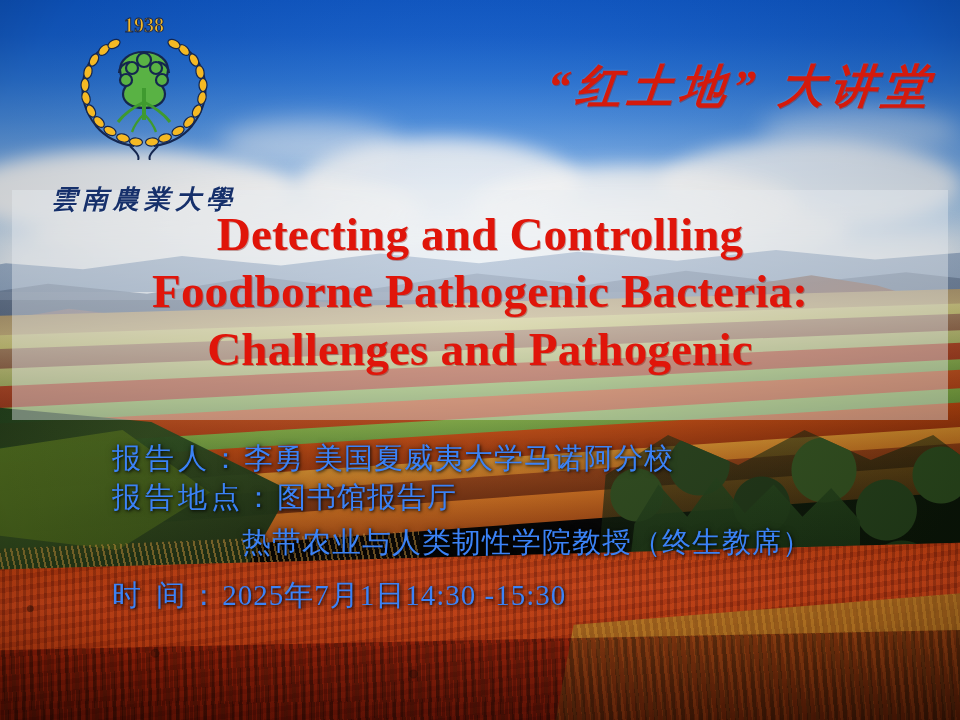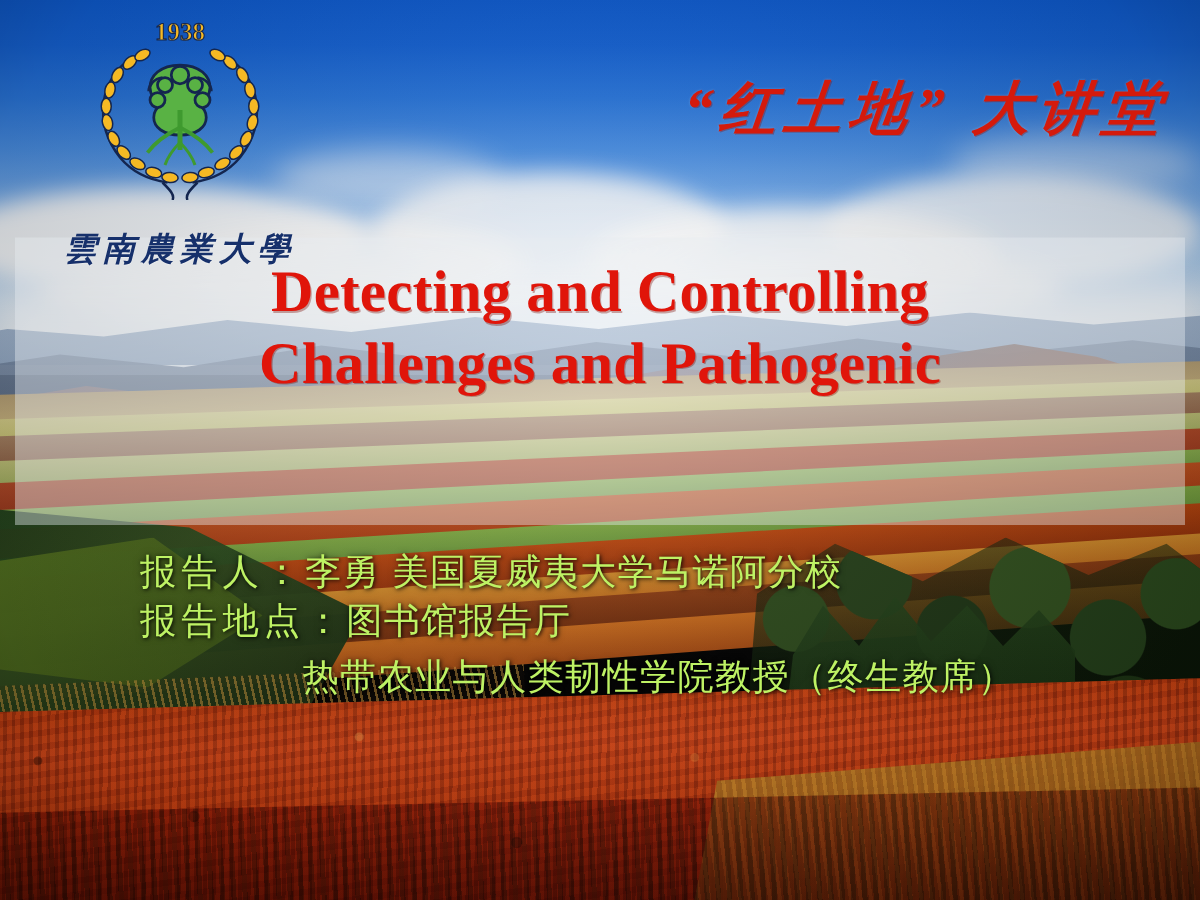--- a/index.html
+++ b/index.html
@@ -213,21 +213,21 @@
     color:#e0150a;
     text-shadow: 1px 1px 0 rgba(120,10,0,.35);
     letter-spacing:.2px;
   }
   .main-title .ln{ display:block; white-space:nowrap; }
 
   
   .info{
     position:absolute; left:112px; top:444px; width:840px;
     font-family:"Liberation Serif", serif;
-    color:#bef264;
+    color:#3b82f6;
     font-size:29px; line-height:1.0;
     text-shadow: 1px 1px 3px rgba(0,0,0,.75), 0 0 6px rgba(0,0,0,.55);
     letter-spacing:1px;
   }
   .info .row{ display:block; margin-bottom:16px; white-space:nowrap; }
   .info .row.indent{ padding-left:130px; margin-bottom:24px; }
   .info .row.spk{ margin-bottom:10px; }
   .lbl{ letter-spacing:4px; }
   .val{ letter-spacing:1px; }
   .sp{ display:inline-block; width:10px; }
@@ -346,34 +346,38 @@
         <path d="M114 136 C108 142 104 146 106 150"></path>
       </g>
     </svg>
     <div class="logo-name">雲南農業大學</div>
   </div>
 
   <div class="lecture-series">“红土地” 大讲堂</div>
 
   <div class="main-title">
     <span class="ln">Detecting and Controlling</span>
+    <span class="ln">Foodborne Pathogenic Bacteria:</span>
     <span class="ln">Challenges and Pathogenic</span>
   </div>
 
   <div class="info">
 
     <span class="row spk">
       <span class="lbl">报告人：</span><span class="val">李勇</span><span class="sp"></span><span class="val">美国夏威夷大学马诺阿分校</span>
     </span>
 
     <span class="row">
       <span class="lbl">报告地点：</span><span class="val">图书馆报告厅</span>
     </span>
 
     <span class="row indent">
       <span class="val">热带农业与人类韧性学院教授（终生教席）</span>
     </span>
 
+    <span class="row">
+      <span class="lbl">时 间：</span><span class="val">2025年7月1日14:30 -15:30</span>
+    </span>
 
 
   </div>
 
 </div>
 
 </body></html>

